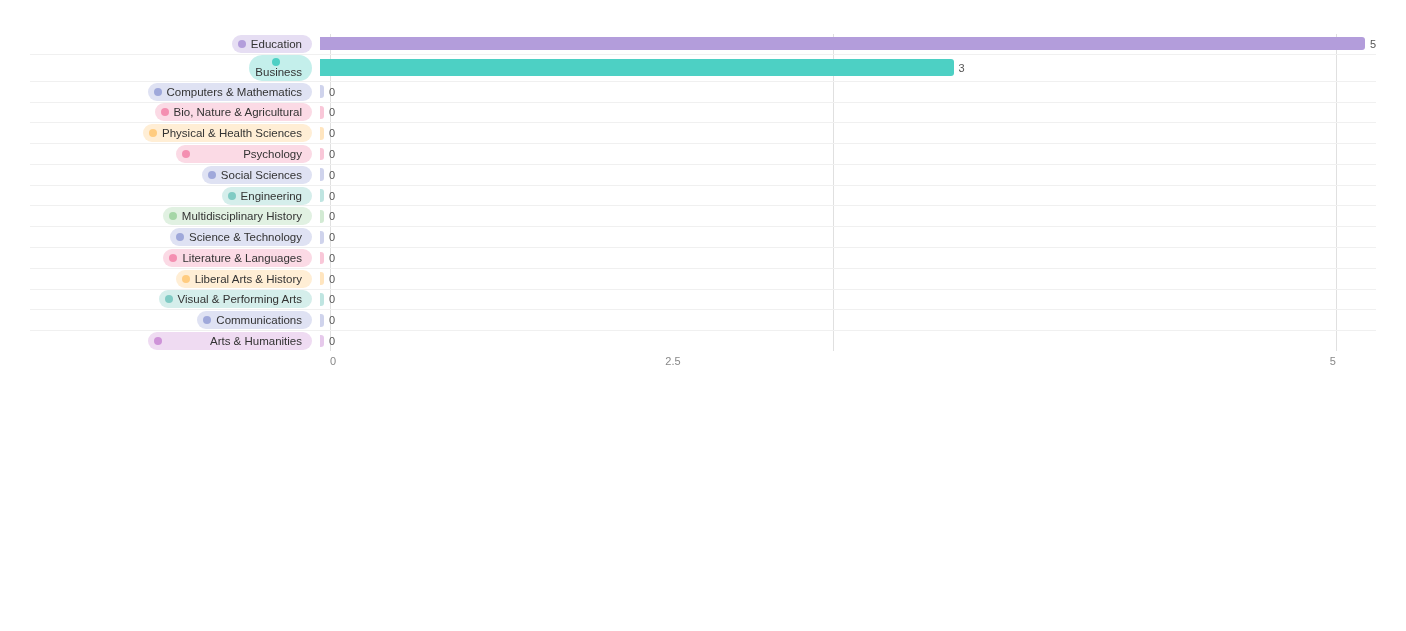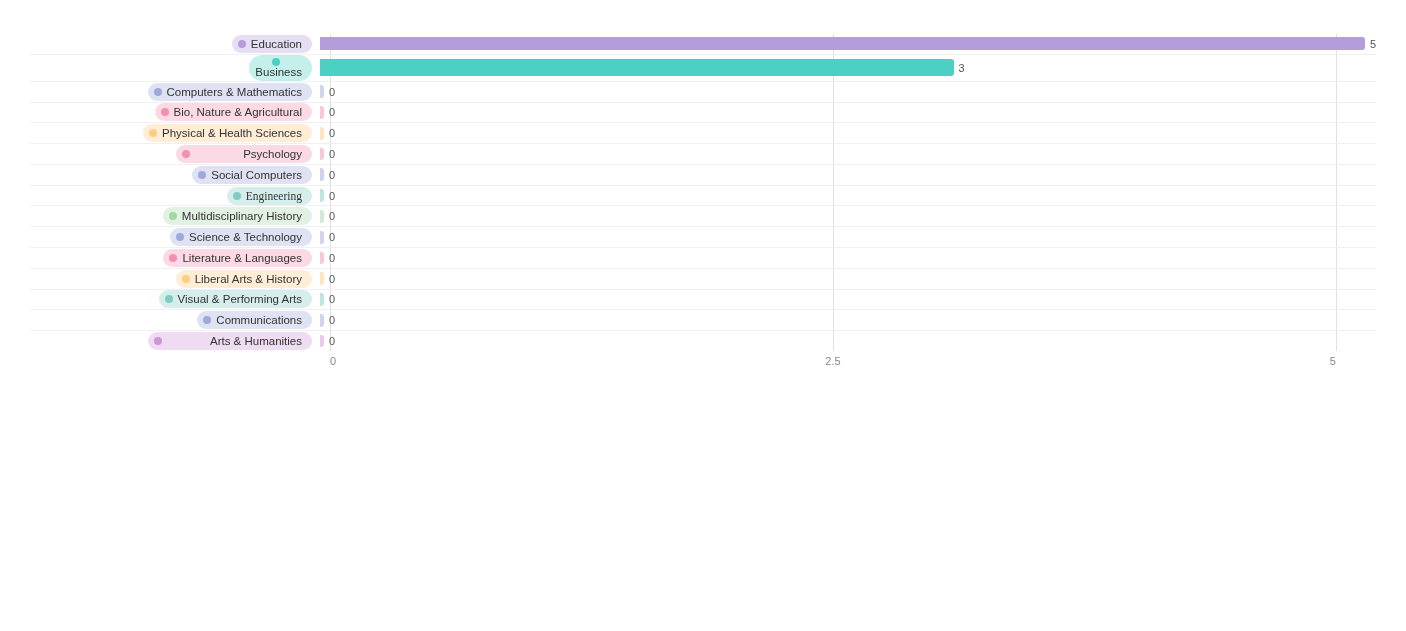--- a/index.html
+++ b/index.html
@@ -121,21 +121,20 @@
       font-weight: 500;
     }
     .x-axis {
       display: flex;
       margin-top: 4px;
       padding-left: 300px;
       padding-right: 40px;
     }
     .x-tick {
       flex: 1;
-      text-align: center;
       font-size: 11px;
       color: #888;
     }
     .x-tick:first-child { text-align: left; }
     .x-tick:last-child { text-align: right; }
   </style>
 </head>
 <body>
 
 <div class="chart-container">
@@ -222,31 +221,31 @@
             </div>
             <div class="bar-track">
               <div class="bar-fill" style="width: 4px; background: rgb(244, 143, 177); opacity: 0.5;"></div>
               <span class="bar-value">0</span>
             </div>
           </div>
           <div class="bar-row">
             <div class="bar-label">
               <span class="label-pill" style="background: rgba(159, 168, 218, 0.333);">
                 <span class="label-dot" style="background: rgb(159, 168, 218);"></span>
-                <span>Social Computers</span>
+                <span>Social Sciences</span>
               </span>
             </div>
             <div class="bar-track">
               <div class="bar-fill" style="width: 4px; background: rgb(159, 168, 218); opacity: 0.5;"></div>
               <span class="bar-value">0</span>
             </div>
           </div>
           <div class="bar-row">
             <div class="bar-label">
-              <span class="label-pill" style="background: rgba(128, 203, 196, 0.333); font-family: Liberation Serif, serif;">
+              <span class="label-pill" style="background: rgba(128, 203, 196, 0.333);">
                 <span class="label-dot" style="background: rgb(128, 203, 196);"></span>
                 <span>Engineering</span>
               </span>
             </div>
             <div class="bar-track">
               <div class="bar-fill" style="width: 4px; background: rgb(128, 203, 196); opacity: 0.5;"></div>
               <span class="bar-value">0</span>
             </div>
           </div>
           <div class="bar-row">

